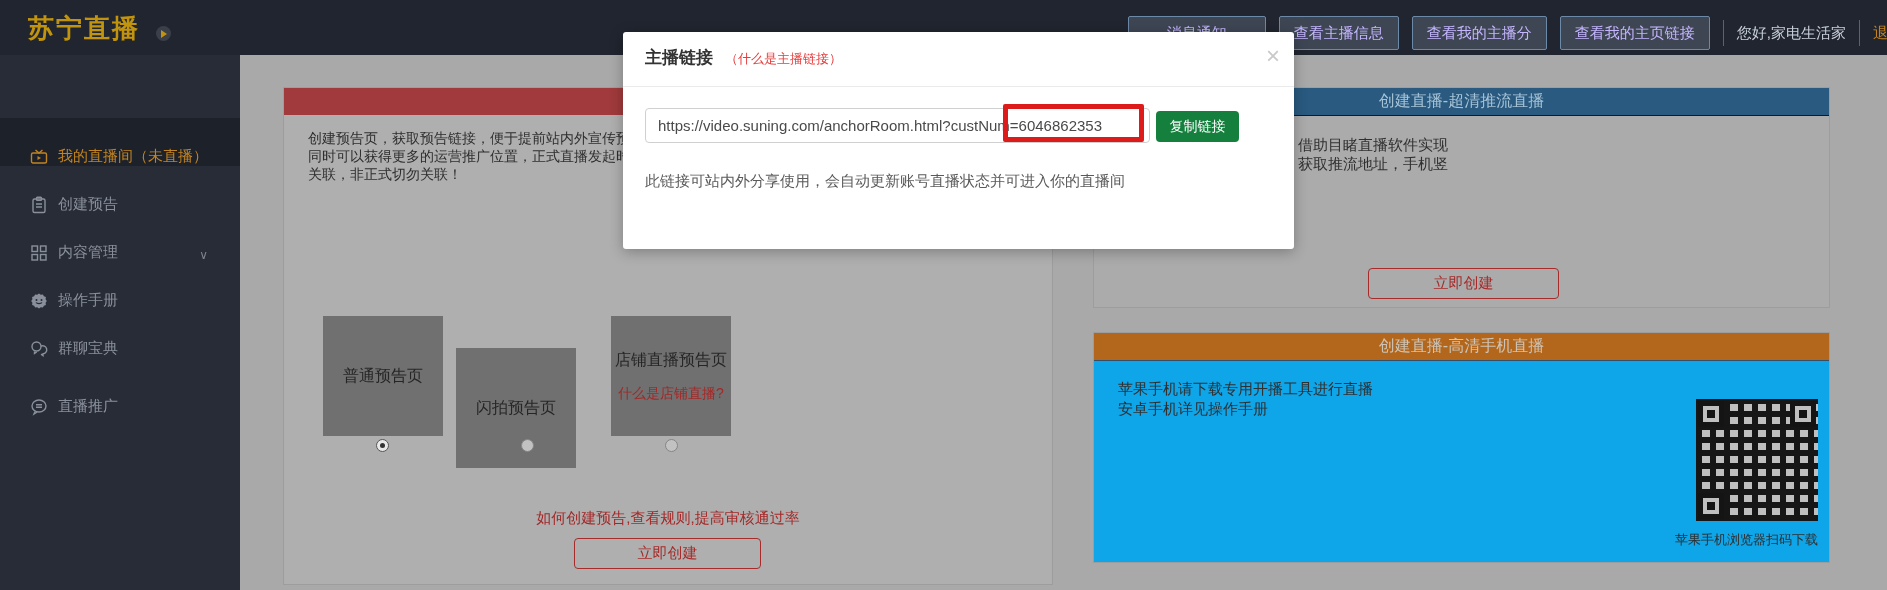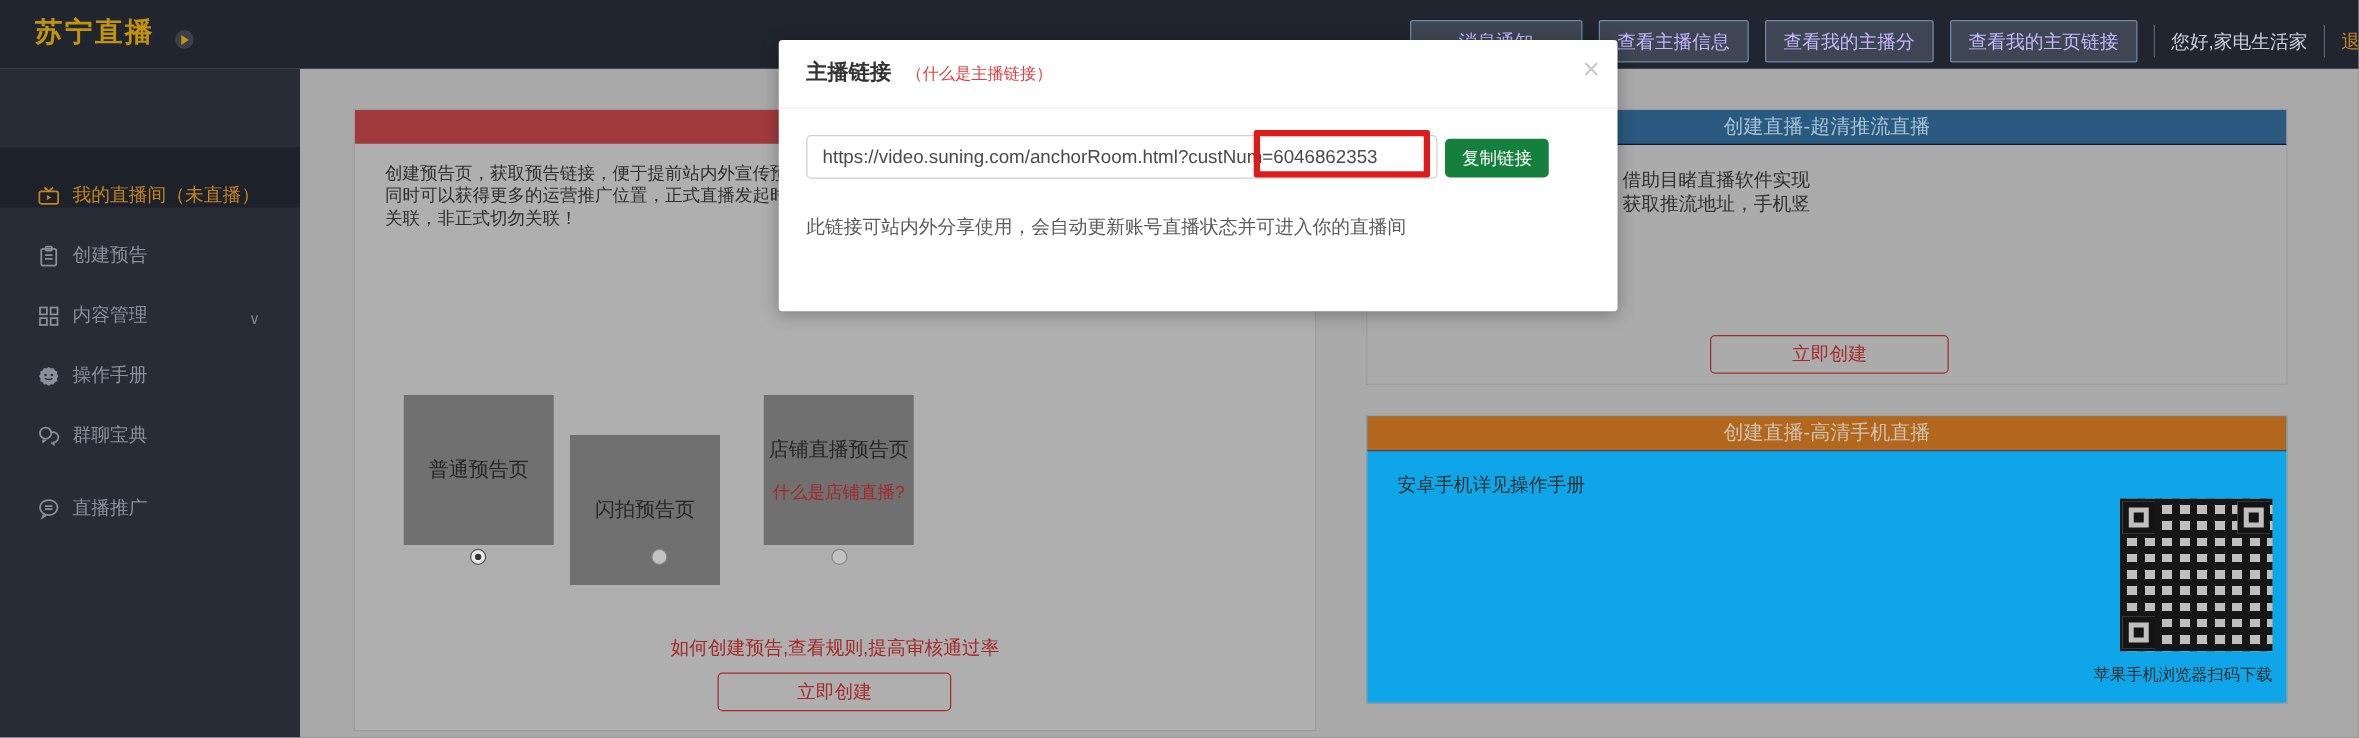--- a/index.html
+++ b/index.html
@@ -1,21 +1,21 @@
 <!DOCTYPE html>
 <html><head>
 <meta charset="utf-8">
 <style>
   html,body{margin:0;padding:0;background:#888;}
   .app{position:relative;width:1887px;height:590px;overflow:hidden;
        font-family:"Liberation Sans","DejaVu Sans",sans-serif;
        background:#a9a9a9;-webkit-font-smoothing:antialiased;}
   
   .header{position:absolute;left:0;top:0;width:1887px;height:55px;background:#20252f;z-index:10;}
-  .logo{position:absolute;left:28px;top:11px;font-size:22px;font-weight:bold;
+  .logo{position:absolute;left:28px;top:11px;font-size:26px;font-weight:bold;
         color:#c2940e;letter-spacing:2px;display:flex;align-items:center;gap:16px;}
   .logo-play{width:15px;height:15px;border-radius:50%;background:#3a3f4a;display:inline-block;
         position:relative;margin-top:10px;}
   .logo-play::after{content:"";position:absolute;left:5px;top:4px;border-left:6px solid #c2940e;
         border-top:4px solid transparent;border-bottom:4px solid transparent;}
   .header-right{position:absolute;right:-16px;top:16px;height:34px;display:flex;align-items:center;gap:13px;z-index:11;}
   .hbtn{height:32px;display:flex;align-items:center;padding:0 14px;background:#3e4654;
         border:1px solid #6d89a8;border-radius:2px;color:#c4b5fd;font-size:15px;cursor:pointer;white-space:nowrap;}
   .hbtn.wide{padding:0 38px;}
   .hdiv{width:1px;height:26px;background:#596272;}
@@ -197,20 +197,21 @@
     <div class="stream-lines">
       <div>借助目睹直播软件实现</div>
       <div>获取推流地址，手机竖</div>
     </div>
     <div class="obtn" style="left:274px;top:180px;width:191px;">立即创建</div>
   </div>
 
   <div class="panel panel-mobile">
     <div class="bar bar-orange">创建直播-高清手机直播</div>
     <div class="mobile-lines">
+      <div>苹果手机请下载专用开播工具进行直播</div>
       <div>安卓手机详见操作手册</div>
     </div>
     <div class="qr">
       <span class="qf tl"></span>
       <span class="qf tr"></span>
       <span class="qf bl"></span>
     </div>
     <div class="qr-caption">苹果手机浏览器扫码下载</div>
   </div>
 

